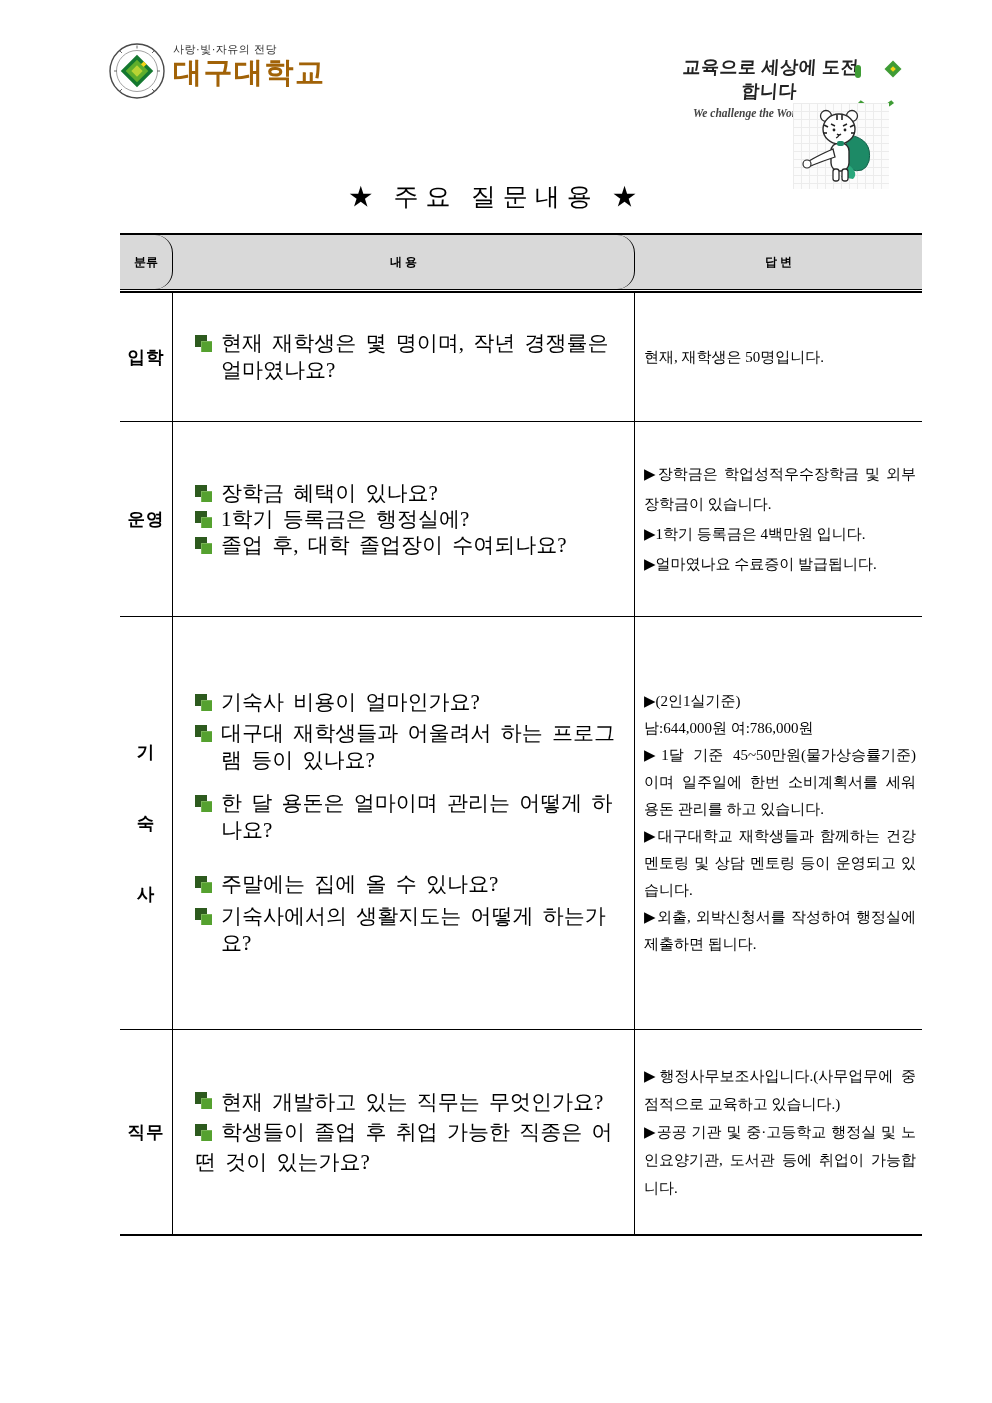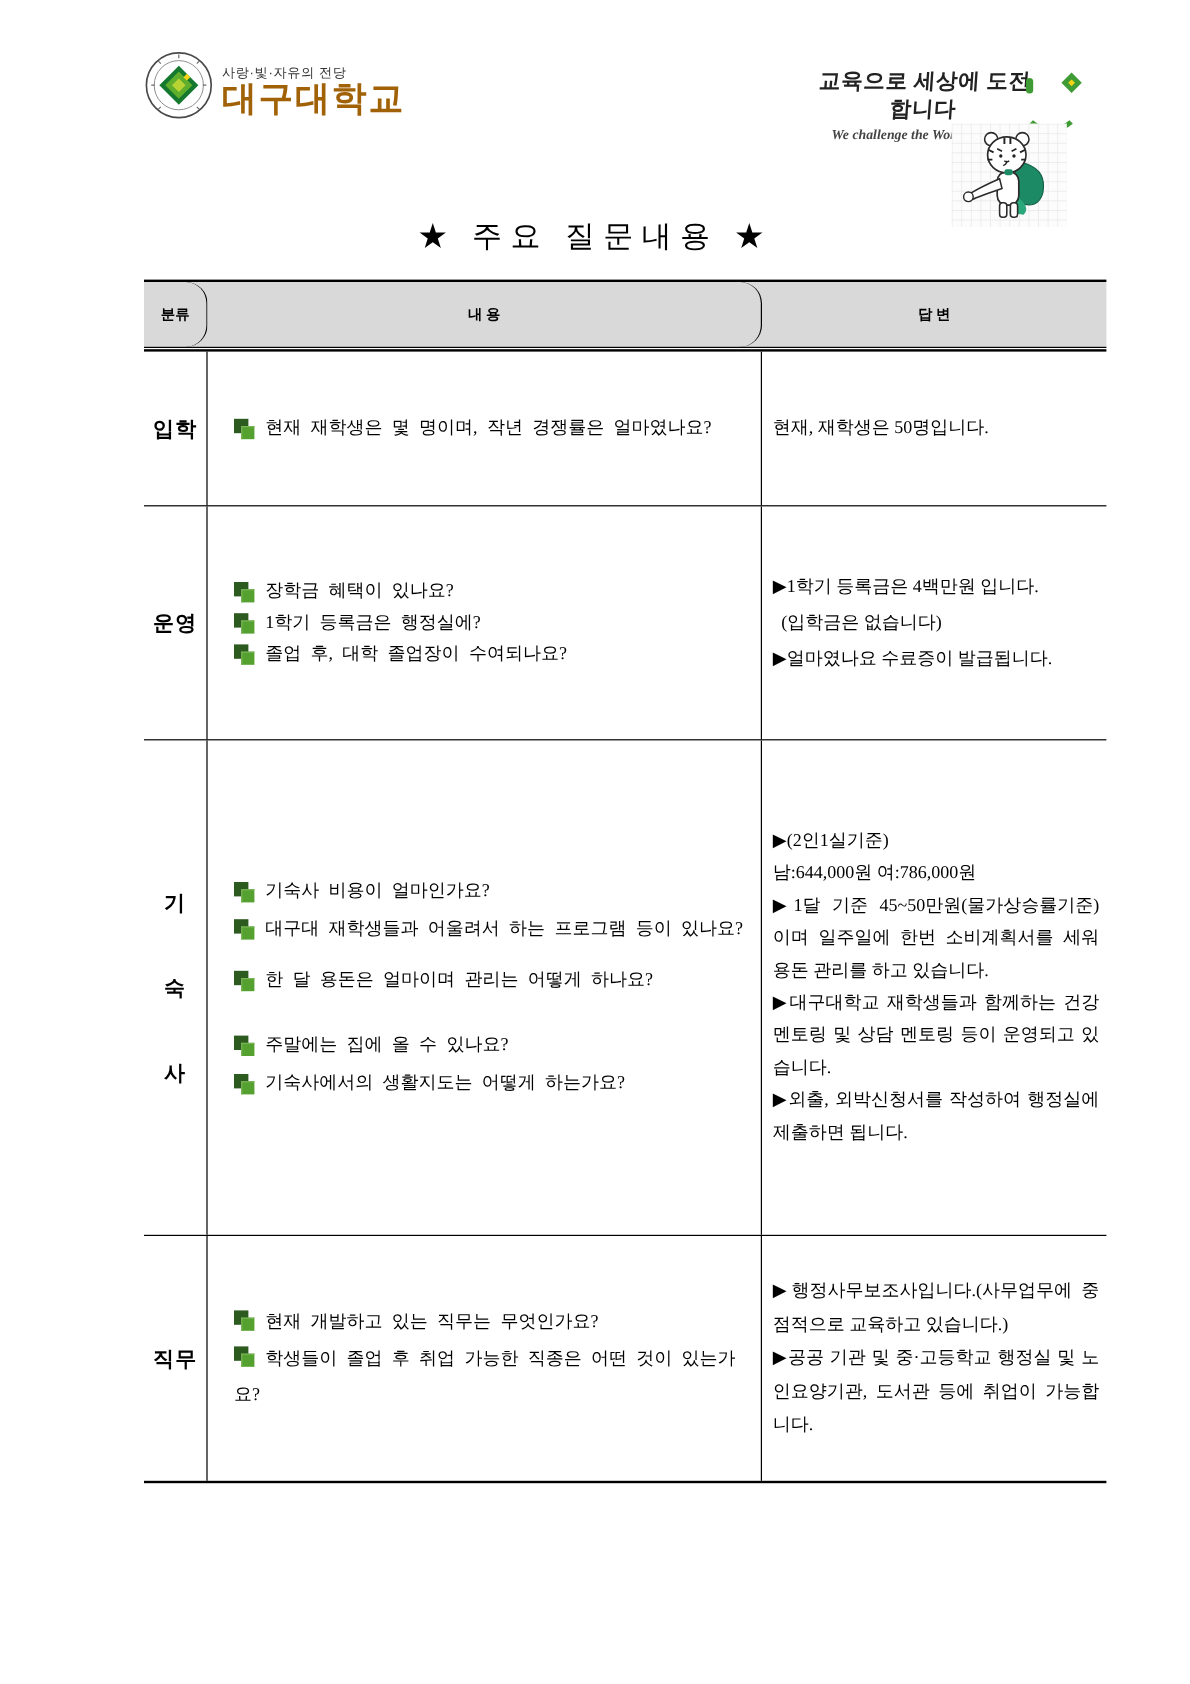--- a/index.html
+++ b/index.html
@@ -7,21 +7,21 @@
   body {
     width: 992px; height: 1403px;
     font-family: "Liberation Serif", "DejaVu Serif", serif;
     color: #000;
     position: relative;
     overflow: hidden;
   }
   .page { position: relative; width: 992px; height: 1403px; background: #fff; }
 
   
-  .logo-group { position: absolute; left: 120px; top: 42px; display: flex; align-items: flex-end; gap: 7px; }
+  .logo-group { position: absolute; left: 108px; top: 42px; display: flex; align-items: flex-start; gap: 7px; }
   .emblem { width: 58px; height: 58px; }
   .logo-text { display: flex; flex-direction: column; }
   .logo-tagline { font-size: 11px; color: #333; letter-spacing: 0.5px; font-family: "Liberation Sans", sans-serif; }
   .logo-name { font-size: 29px; font-weight: bold; color: #a16207; letter-spacing: 1.5px; line-height: 1.1;
                font-family: "Liberation Sans", sans-serif; }
 
   
   .slogan-group { position: absolute; left: 680px; top: 55px; width: 180px; text-align: center; }
   .slogan-ko { font-size: 18px; font-weight: bold; color: #222; letter-spacing: 0.5px; transform: skewX(-4deg); }
   .slogan-en { font-size: 11.5px; font-style: italic; font-weight: bold; color: #444; margin-top: 4px; }
@@ -58,21 +58,21 @@
   .row-1 { height: 129px; }
   .row-2 { height: 195px; }
   .row-3 { height: 413px; }
   .row-4 { height: 206px; }
 
   .cell-cat { display: flex; align-items: center; justify-content: center;
               font-weight: bold; font-size: 17.5px; letter-spacing: 1px; }
   .cell-cat.vertical { flex-direction: column; gap: 47px; }
 
   .cell-content { display: flex; flex-direction: column; justify-content: center;
-                  padding: 10px 14px 10px 22px; font-size: 15px; }
+                  padding: 10px 14px 10px 22px; font-size: 21px; }
   .q-item { display: flex; align-items: flex-start; gap: 9px; line-height: 27px; word-spacing: 4px; }
   .q-item.inline-bullet { display: block; }
   .q-item.inline-bullet .bullet { display: inline-block; vertical-align: -2px; margin-right: 9px; }
   .row-2 .q-item { line-height: 26px; }
   .row-3 .q-item.g1 { margin-bottom: 4px; }
   .row-3 .q-item.g2 { margin-bottom: 27px; }
   .row-3 .q-item.g3 { margin-bottom: 16px; }
   .row-3 .q-item.g4 { margin-bottom: 5px; }
   .row-4 .q-item { line-height: 30px; }
 
@@ -206,22 +206,22 @@
         </div>
         <div class="q-item">
           <span class="bullet">
               <span class="b-back"></span>
               <span class="b-front"></span>
             </span>
           <span>졸업 후, 대학 졸업장이 수여되나요?</span>
         </div>
       </div>
       <div class="cell-answer">
+        <p>▶장학금은 학업성적우수장학금 및 외부장학금이 있습니다.</p>
         <p>▶1학기 등록금은 4백만원 입니다.</p>
-        <p class="indent">(입학금은 없습니다)</p>
         <p>▶얼마였나요 수료증이 발급됩니다.</p>
       </div>
     </div>
 
     <div class="t-grid t-row row-3">
       <div class="cell-cat b-right vertical">
         <span>기</span>
         <span>숙</span>
         <span>사</span>
       </div>

